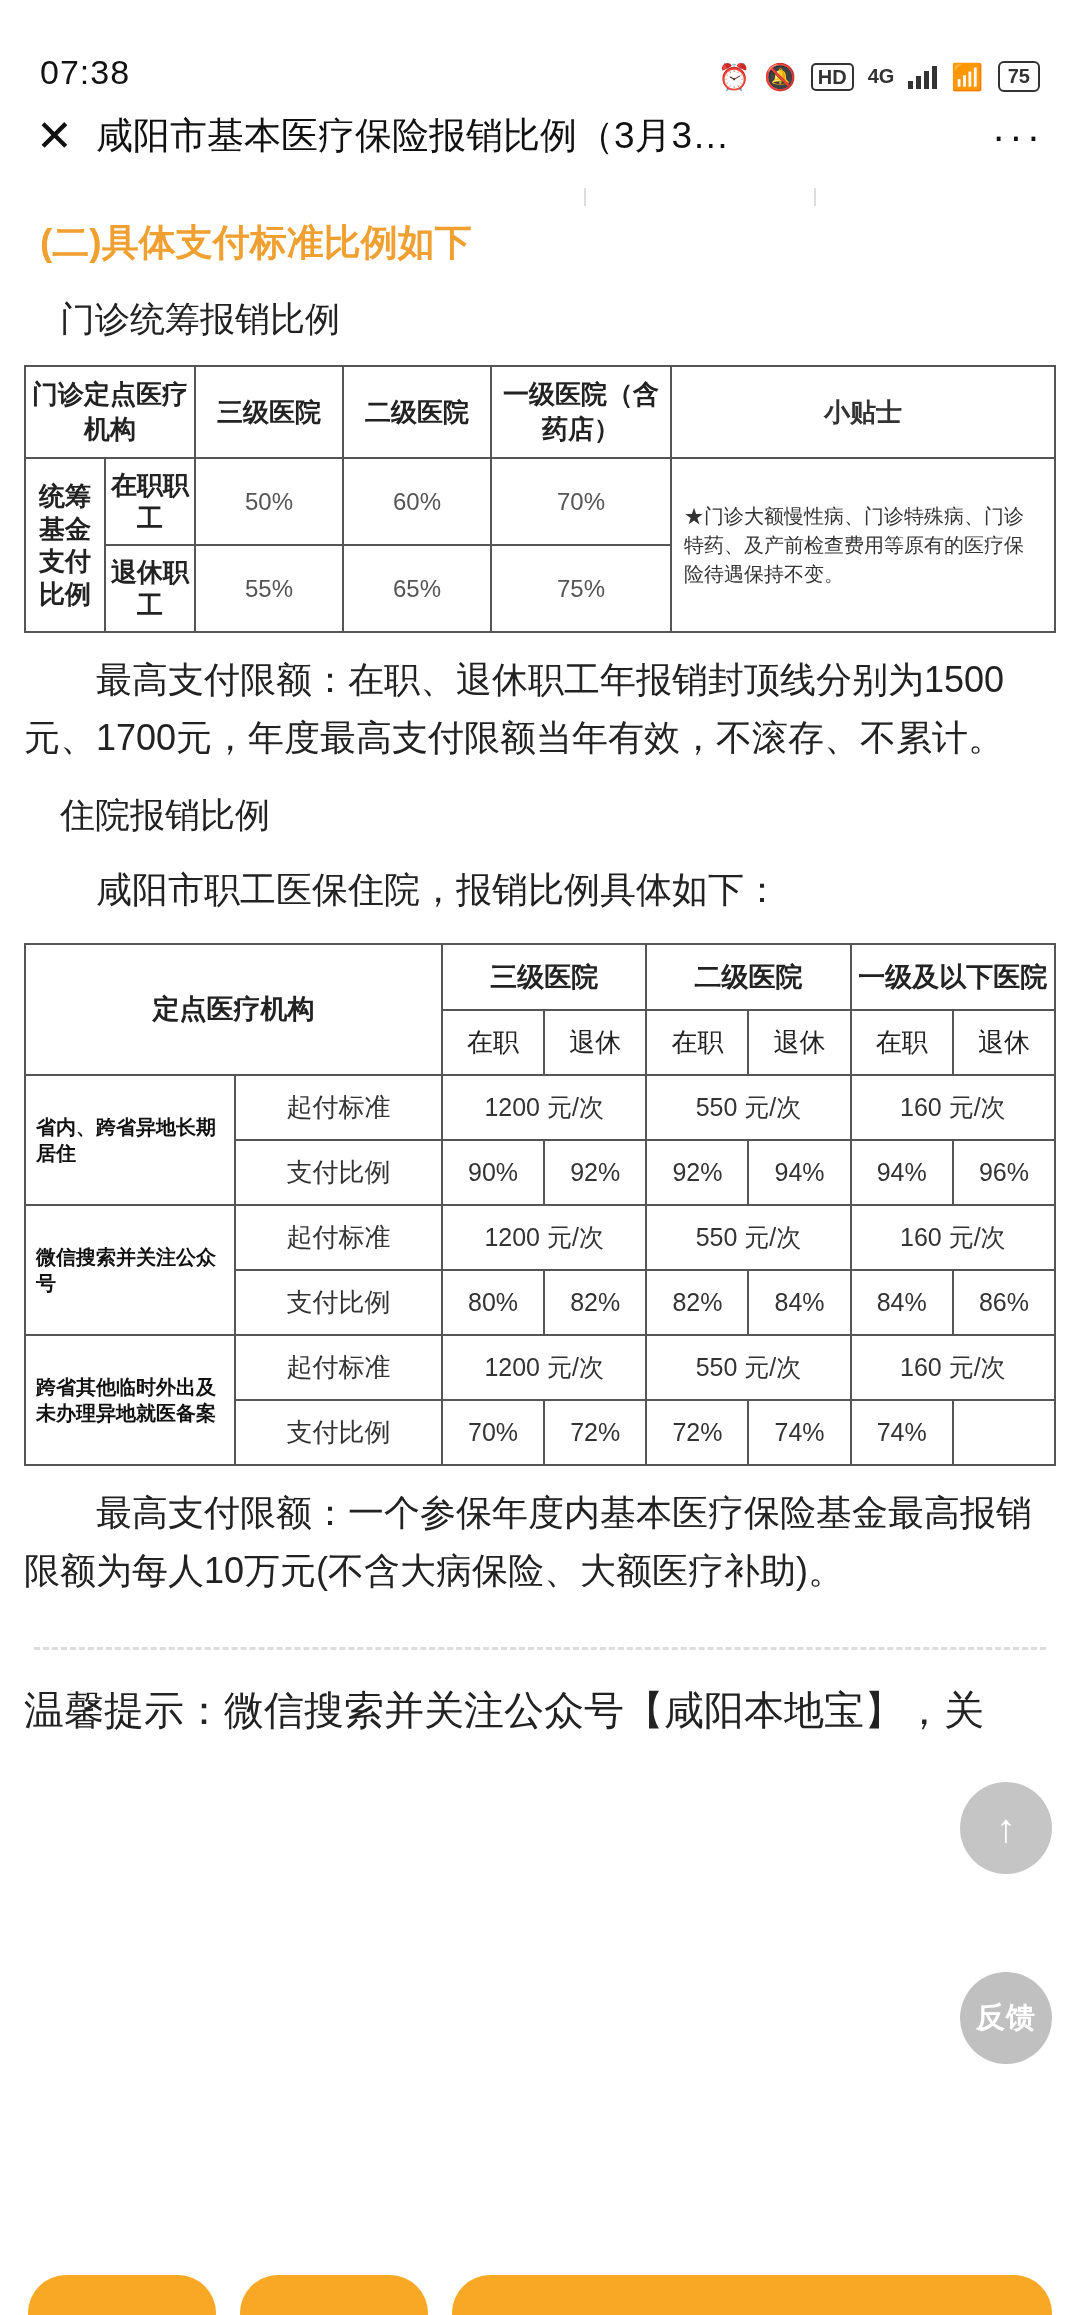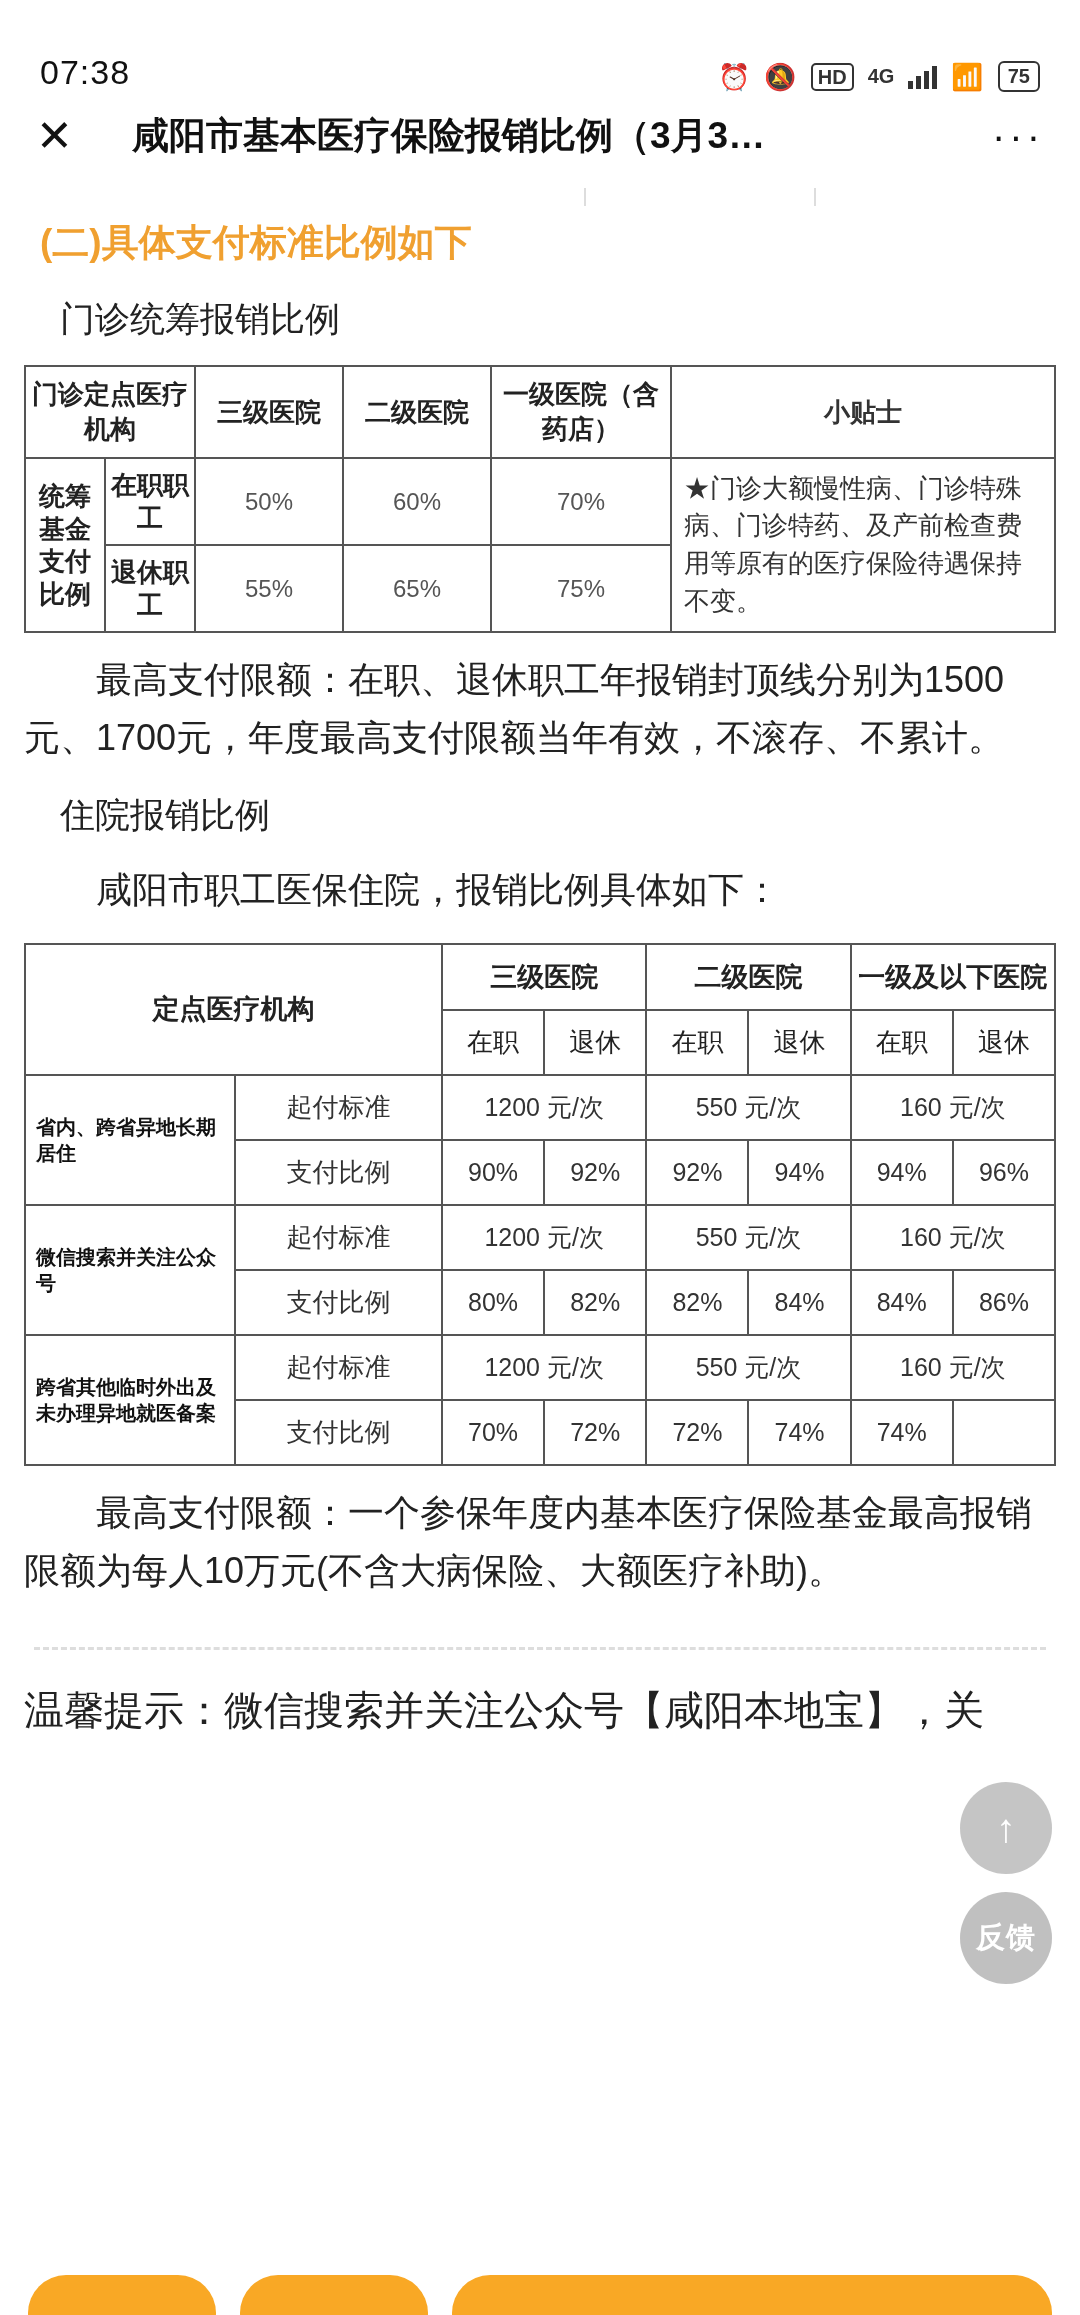--- a/index.html
+++ b/index.html
@@ -80,23 +80,22 @@
   }
   .close-x {
     font-size: 44px;
     color: #111;
     width: 60px;
     line-height: 1;
   }
   .page-title {
     flex: 1;
     font-size: 37px;
-    font-weight: bold;
+    font-weight: normal;
     color: #111;
-    margin-left: 36px;
     white-space: nowrap;
     overflow: hidden;
     text-overflow: ellipsis;
   }
   .more-dots {
     font-size: 40px;
     letter-spacing: 4px;
     color: #111;
     padding-left: 20px;
   }
@@ -157,21 +156,21 @@
     color: #333;
     font-weight: normal;
   }
 
   
   .t1 td { padding: 10px 4px; }
   .t1 .hdr { font-size: 26px; font-weight: bold; color: #222; }
   .t1 .rowlabel { font-size: 26px; font-weight: bold; color: #222; line-height: 1.25; }
   .t1 .val { font-size: 24px; color: #555; }
   .t1 .tip {
-    font-size: 26px;
+    font-size: 20px;
     text-align: left;
     line-height: 1.45;
     padding: 10px 12px;
     color: #333;
   }
   .t1 .tiphdr { font-size: 26px; font-weight: bold; }
 
   
   .t2 td { padding: 14px 4px; }
   .t2 .hdr { font-size: 27px; font-weight: bold; color: #222; }
@@ -206,21 +205,21 @@
     align-items: center;
     justify-content: center;
     color: #fff;
   }
   .fab-top {
     top: 1782px;
     background: rgba(150,150,150,0.55);
     font-size: 40px;
   }
   .fab-feedback {
-    top: 1892px;
+    top: 1972px;
     background: rgba(150,150,150,0.6);
     font-size: 29px;
     font-weight: bold;
     letter-spacing: 1px;
   }
 
   
   .bottom-bar {
     position: absolute;
     left: 0;

